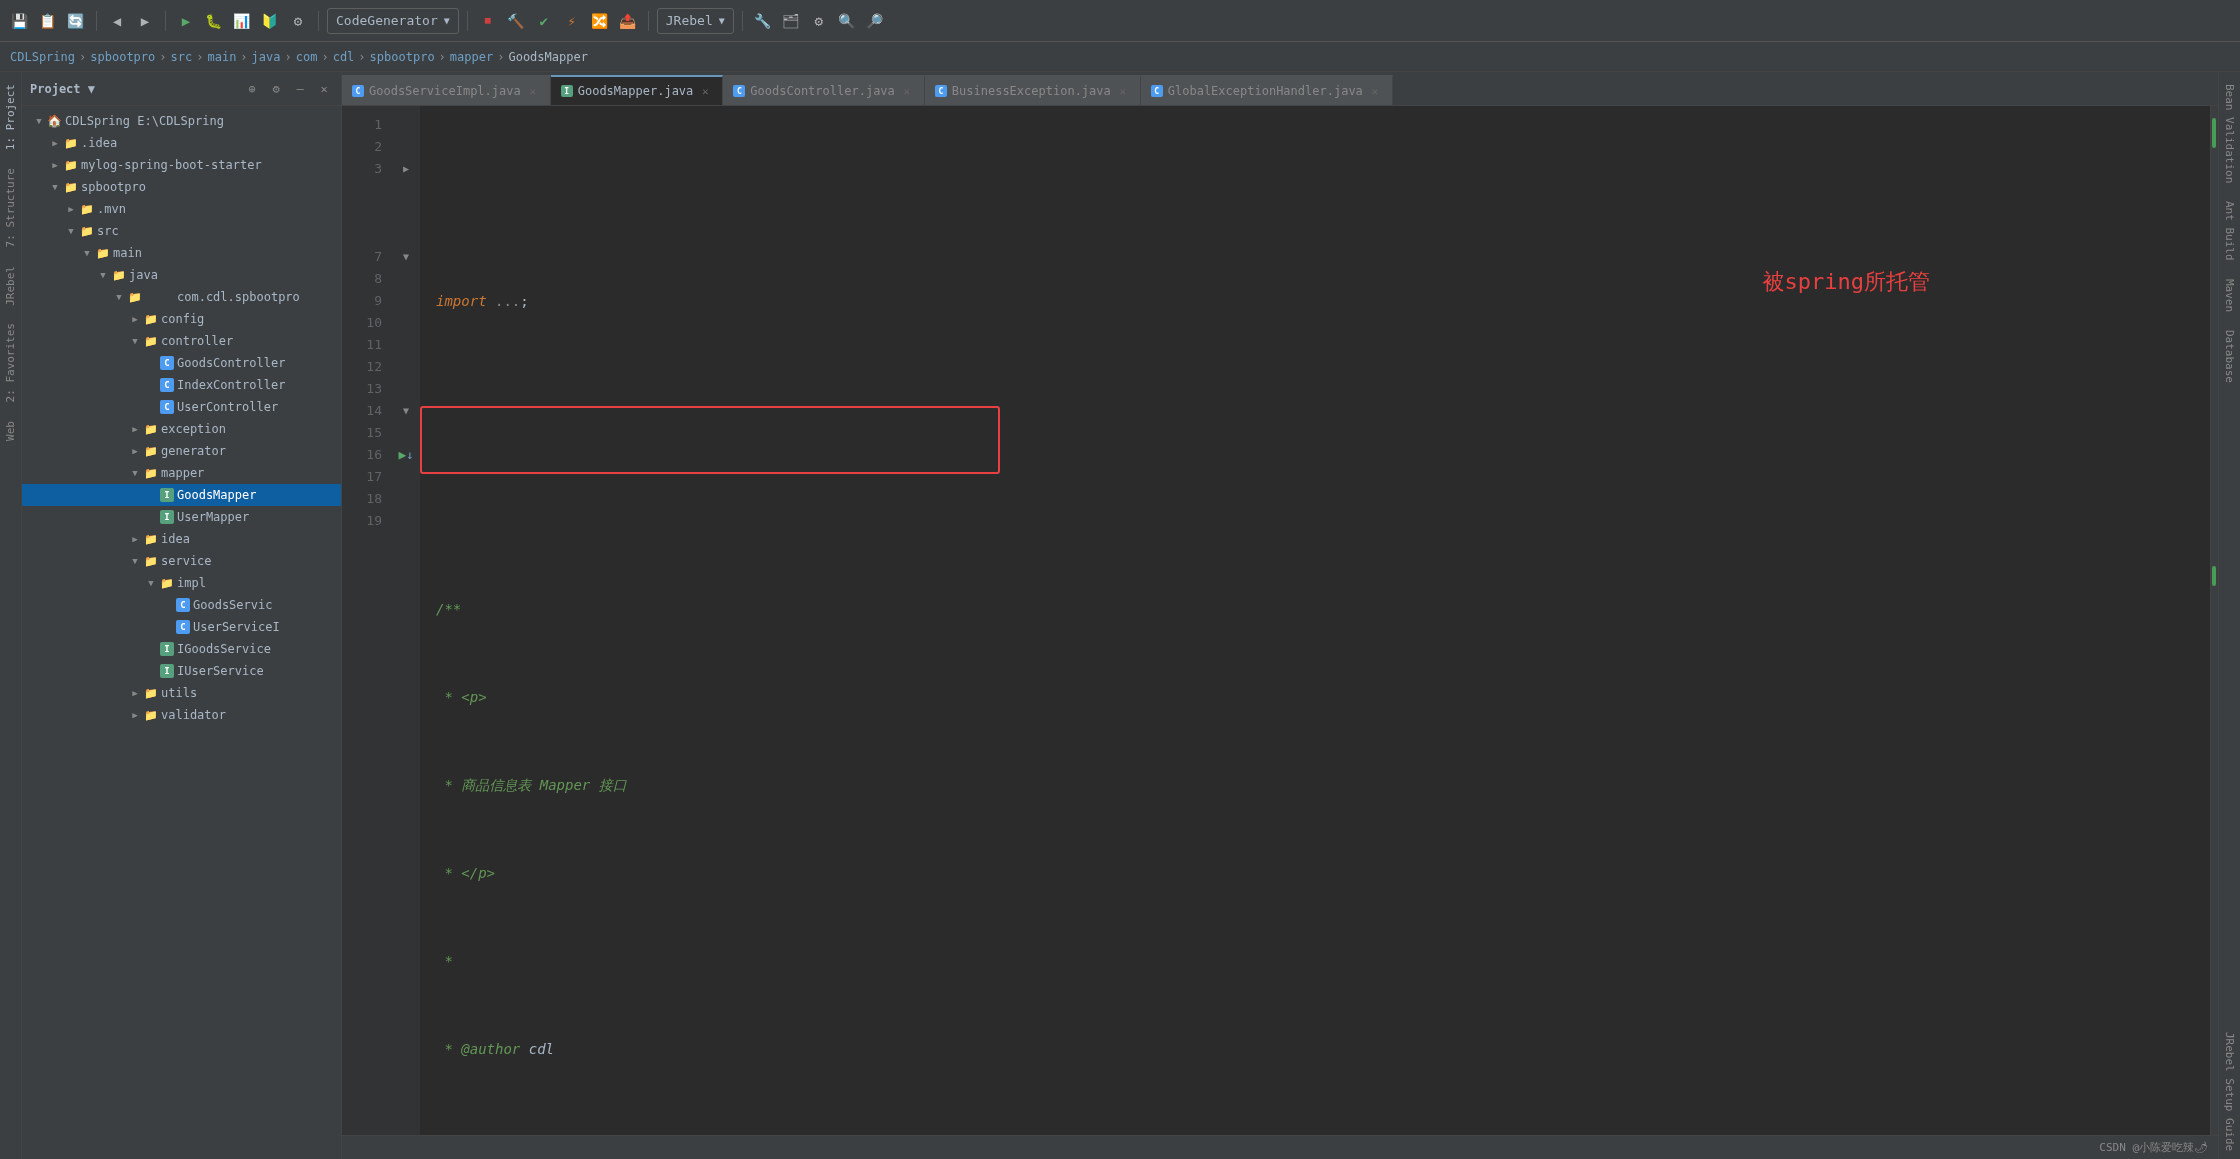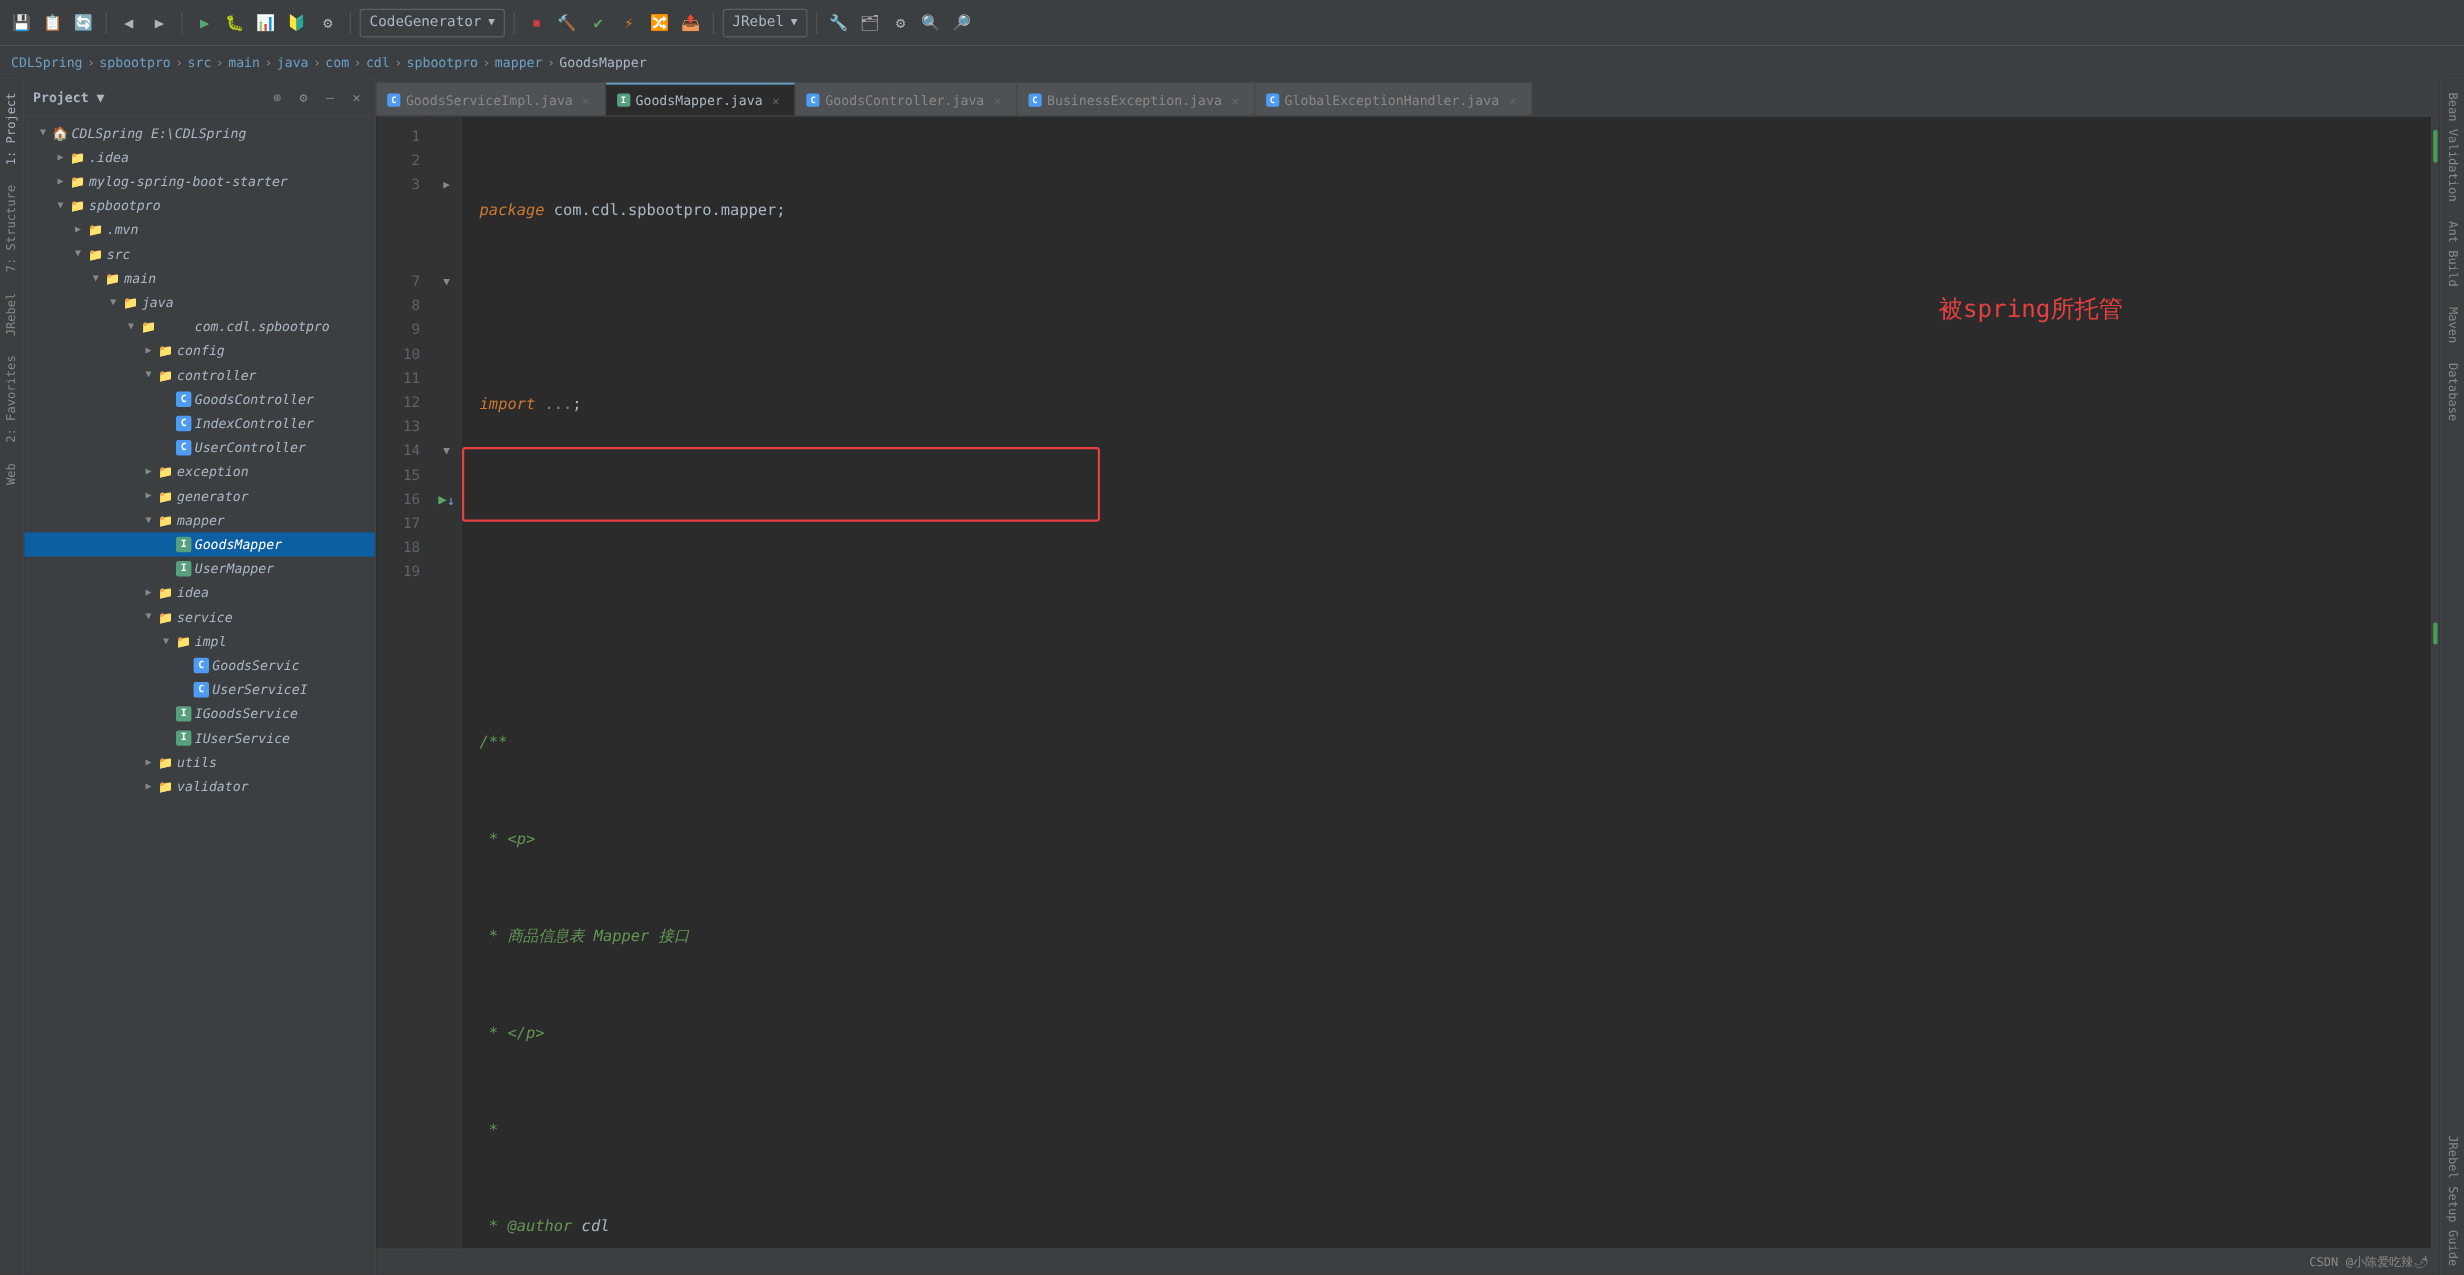--- a/index.html
+++ b/index.html
@@ -193,21 +193,21 @@
     .item-icon.java-i {
       background: #56a07e;
       color: #fff;
       border-radius: 2px;
       font-size: 9px;
       font-weight: bold;
       width: 14px;
       height: 14px;
     }
 
-    .item-label { color: #a9b7c6; font-size: 12px; font-style: italic; }
+    .item-label { color: #a9b7c6; font-size: 12px; }
     .item-label.package { color: #a9b7c6; margin-left: 32px; }
 
     
     .editor-tabs {
       height: 34px;
       background: #3c3f41;
       display: flex;
       align-items: flex-end;
       border-bottom: 1px solid #444;
       overflow: hidden;
@@ -767,23 +767,20 @@
             <span class="run-btn" style="color:#59a869;">▶</span>
             <span class="nav-btn" style="color:#6e9fc5;">↓</span>
           </div>
         <div class="gutter-row">&nbsp;</div>
         <div class="gutter-row">&nbsp;</div>
         <div class="gutter-row">&nbsp;</div>
       </div>
 
       <div class="code-area">
         
-        <div class="code-line">
-          <span class="kw">package</span><span> com.cdl.spbootpro.mapper;</span>
-        </div>
         
         <div class="code-line">&nbsp;</div>
         
         <div class="code-line">
           <span class="kw">import</span><span style="color:#888;"> ...</span><span>;</span>
         </div>
         
         <div class="code-line">&nbsp;</div>
         <div class="code-line">&nbsp;</div>
         <div class="code-line">&nbsp;</div>

